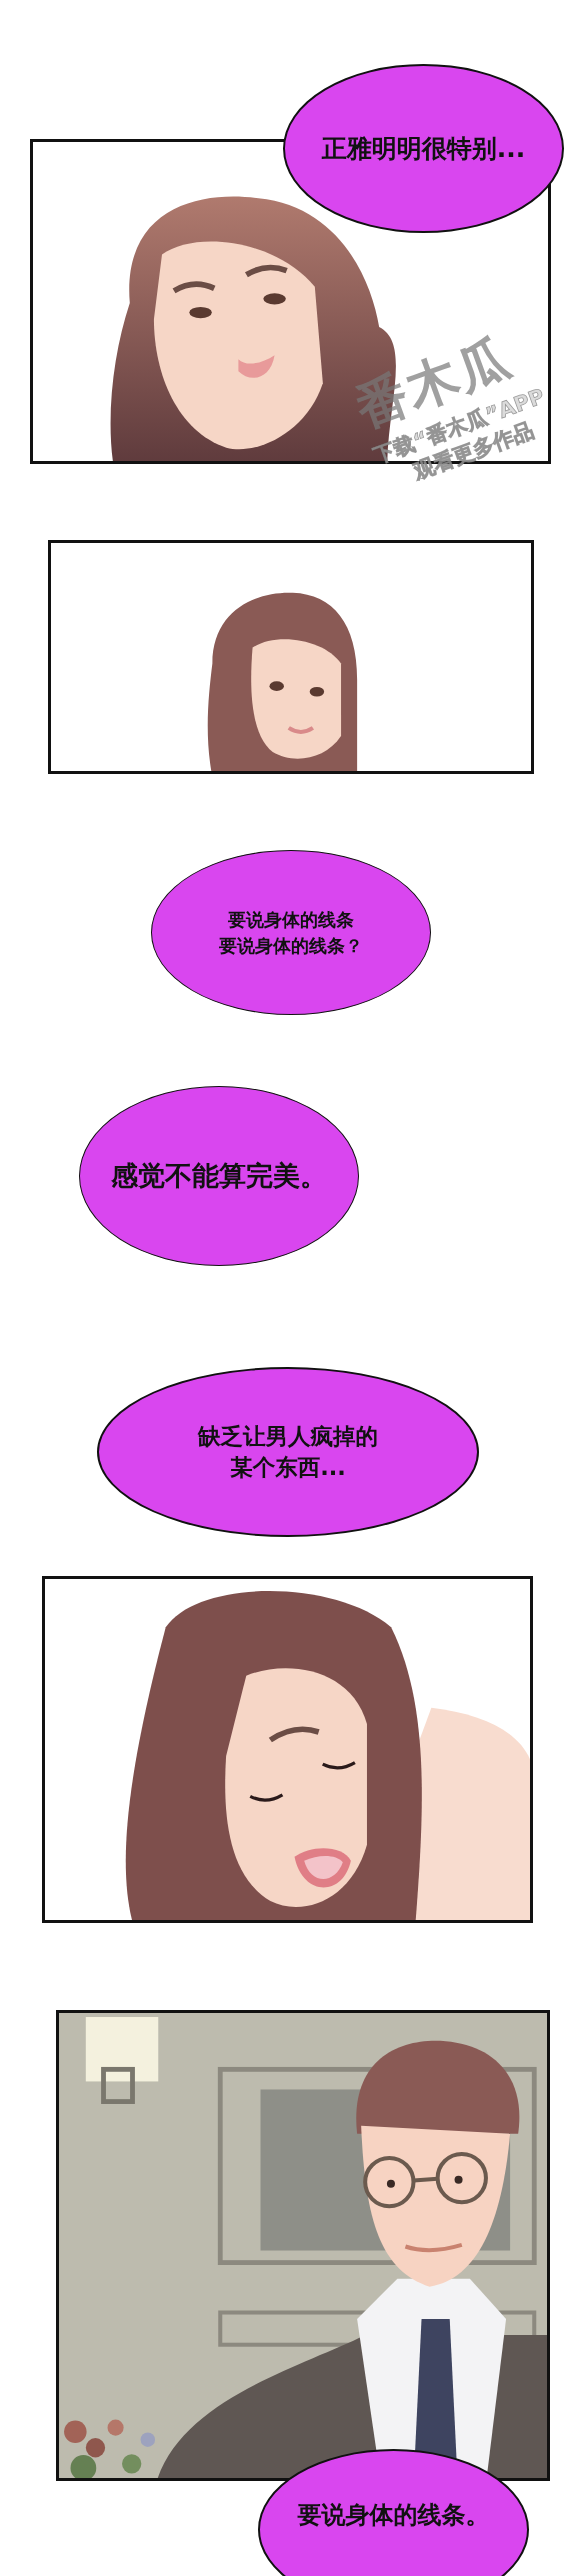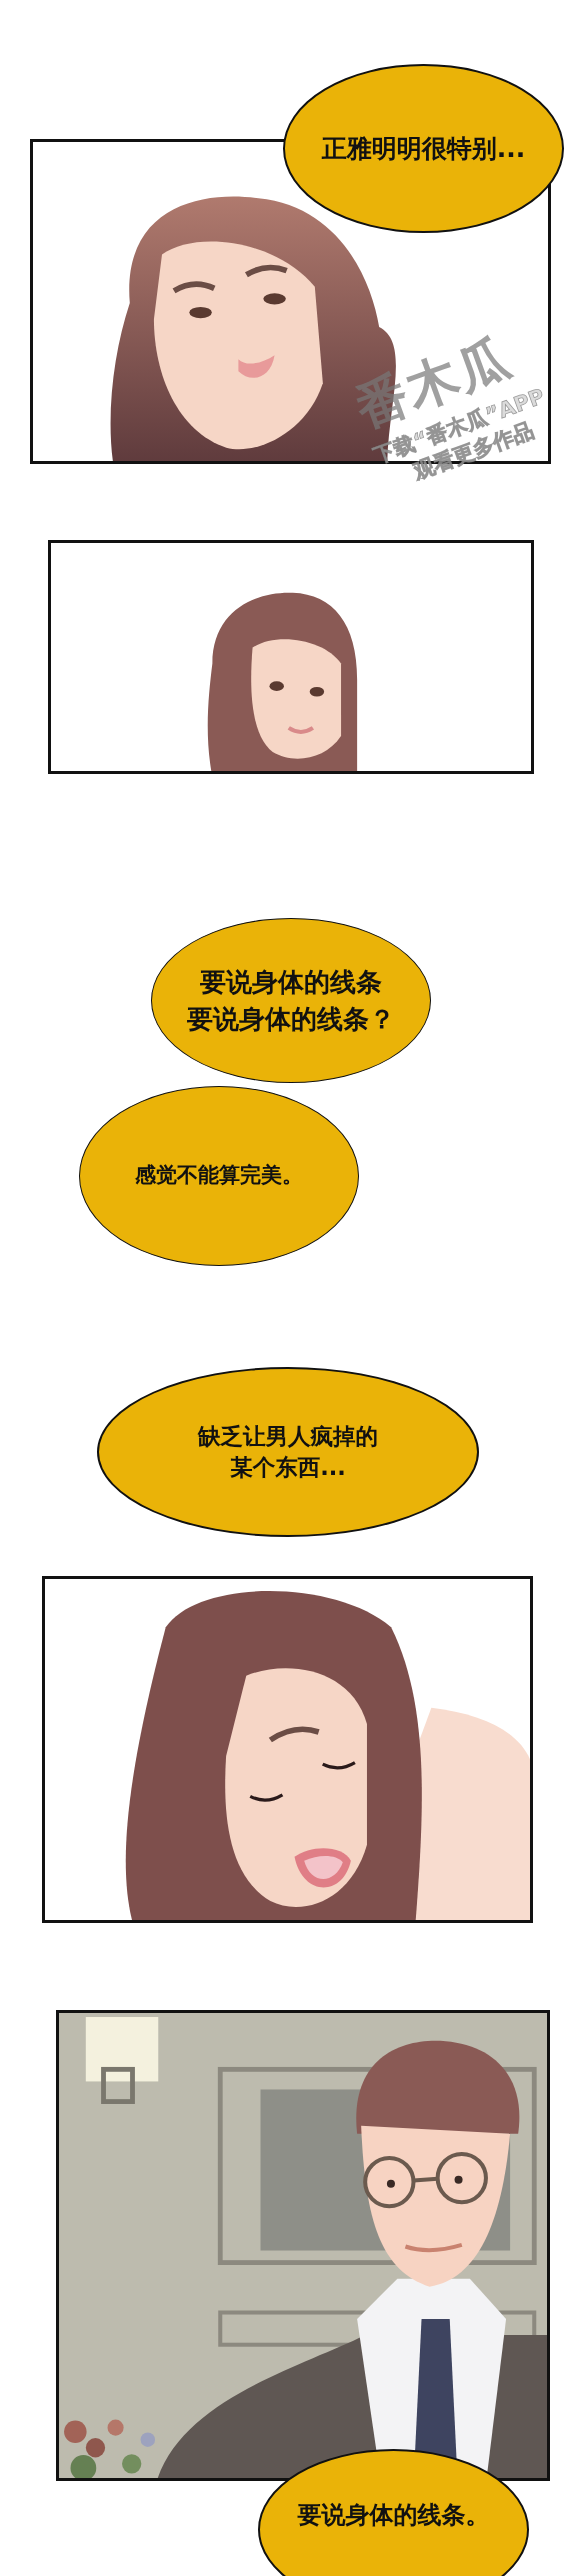--- a/index.html
+++ b/index.html
@@ -1,19 +1,19 @@
 <!DOCTYPE html>
 <html style="font-size:13px"><head>
 <meta charset="utf-8">
 <style>
   html, body { margin: 0; padding: 0; background: #ffffff; }
   body { width: 580px; height: 2576px; position: relative; overflow: hidden;
          font-family: "DejaVu Sans", "Liberation Sans", sans-serif; }
   .panel { position: absolute; border: 3.2px solid #111; box-sizing: border-box; overflow: hidden; background: #fff; }
-  .bubble { position: absolute; background: #eab308; border: 2.4px solid #111; border-radius: 50%;
+  .bubble { position: absolute; background: #d946ef; border: 2.4px solid #111; border-radius: 50%;
             box-sizing: border-box; display: flex; flex-direction: column; align-items: center;
             justify-content: center; color: #111; font-weight: bold; z-index: 5; }
   .bubble .line { display: block; white-space: nowrap; line-height: 1.4; }
   .art { position: absolute; }
   .watermark { position: absolute; z-index: 4; color: rgba(140,140,140,0.75); font-weight: bold;
                transform: rotate(-20deg); transform-origin: left top; pointer-events: none; }
   .wm-logo { font-size: 52px; letter-spacing: 1.6px; color: rgba(120,120,120,0.7); }
   .wm-line { font-size: 21px; display: block; white-space: nowrap;
              -webkit-text-stroke: 0.8px rgba(100,100,100,0.6); color: rgba(210,210,210,0.8); }
 </style>
@@ -51,26 +51,26 @@
 <div class="panel" style="left:48px; top:540px; width:486px; height:234px;">
   <svg class="art" width="486" height="234" viewBox="0 0 603 291">
     <path d="M200 150 C200 80 260 60 300 62 C350 64 380 100 380 170 L380 291 L200 291 C190 240 195 190 200 150 Z" fill="#8a5a55"></path>
     <path d="M250 130 C280 110 340 120 360 150 L360 240 C340 270 300 275 275 260 C250 240 245 190 250 130 Z" fill="#f6d6c6"></path>
     <ellipse cx="280" cy="178" rx="9" ry="6" fill="#5a3a30"></ellipse>
     <ellipse cx="330" cy="185" rx="9" ry="6" fill="#5a3a30"></ellipse>
     <path d="M295 230 Q310 240 325 230" stroke="#d98a8a" stroke-width="5" fill="none"></path>
   </svg>
 </div>
 
-<div class="bubble" style="left:151px; top:918px; width:280px; height:165px; font-size:26px; border-width:1.6px;">
+<div class="bubble" style="left:151px; top:850px; width:280px; height:165px; font-size:18px; border-width:1.6px;">
   <span class="line">要说身体的线条</span>
   <span class="line">要说身体的线条？</span>
 </div>
 
-<div class="bubble" style="left:79px; top:1086px; width:280px; height:180px; font-size:21px; border-width:1.6px;align-items:center;">
+<div class="bubble" style="left:79px; top:1086px; width:280px; height:180px; font-size:27px; border-width:1.6px;align-items:center;">
   <span class="line">感觉不能算完美。</span>
 </div>
 
 <div class="bubble" style="left:97px; top:1367px; width:382px; height:170px; font-size:22.5px;align-items:center;">
   <span class="line">缺乏让男人疯掉的</span>
   <span class="line">某个东西...</span>
 </div>
 
 <div class="panel" style="left:42px; top:1576px; width:491px; height:347px;">
   <svg class="art" width="491" height="347" viewBox="0 0 610 431">

